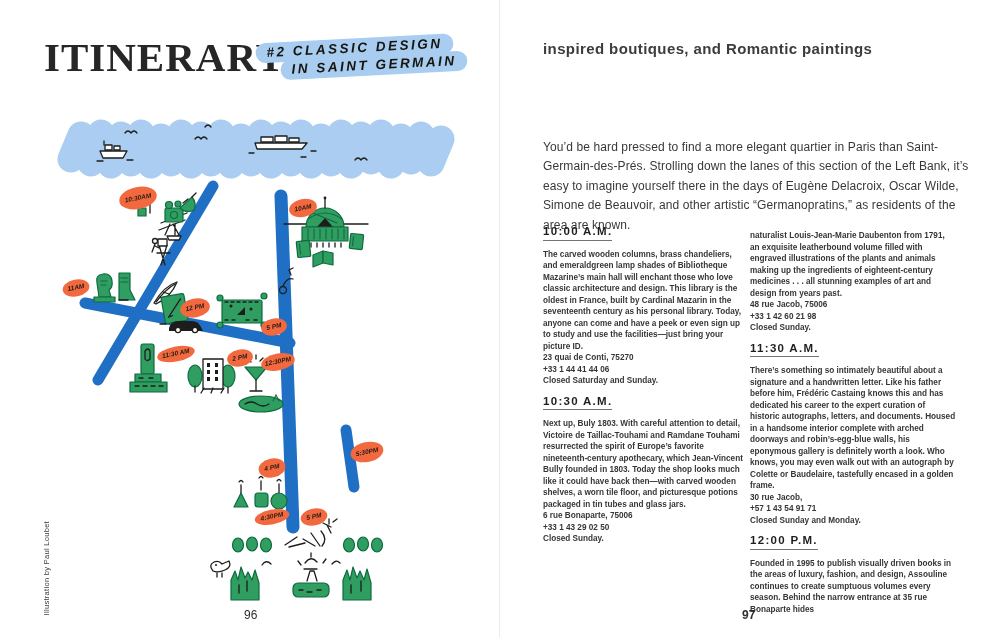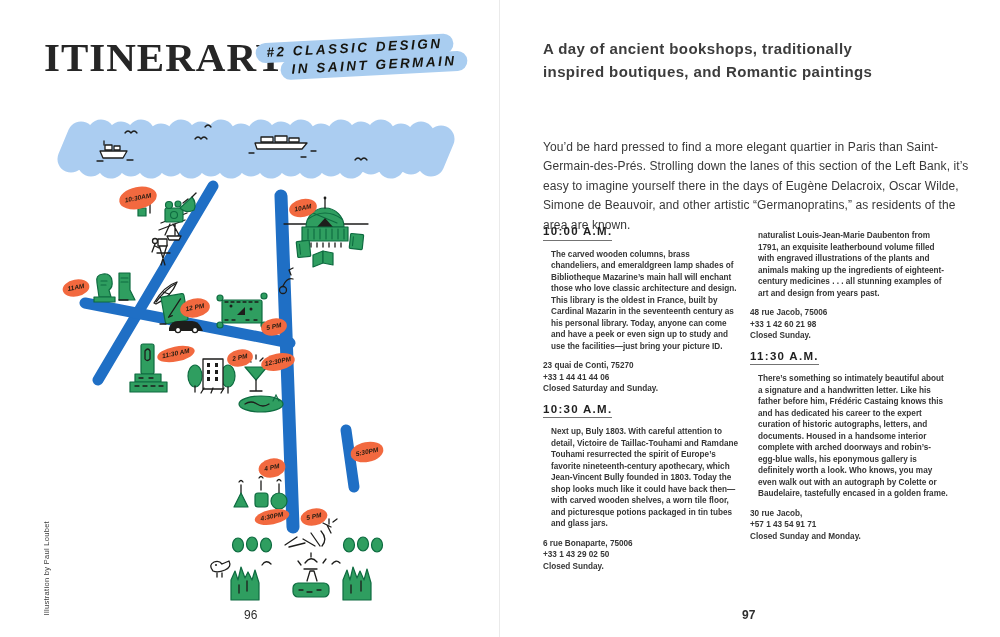--- a/index.html
+++ b/index.html
@@ -22,21 +22,21 @@
          line-height:1.62;color:#383838;letter-spacing:.1px;}
 
   
   .col{position:absolute;font-size:8.2px;font-weight:700;line-height:11.5px;
        letter-spacing:0;color:#363636;}
   .col-left{left:543px;top:226px;width:204px;}
   .col-right{left:750px;top:230px;width:206px;}
   .time{font-size:11.5px;font-weight:700;letter-spacing:1.3px;color:#1f1f1f;
         margin:9px 0 8px;width:max-content;border-bottom:1px solid #737373;padding-bottom:2px;}
   .time.first{margin-top:0;}
-  .body{margin:8px;}
+  .body{margin:0;}
   .detail{margin:0;}
 
   
   .pagenum{position:absolute;top:608px;font-size:12px;color:#2e2e2e;}
   .pagenum.left{left:244px;} .pagenum.right{left:742px;font-weight:bold;}
   .credit{position:absolute;left:42px;bottom:22px;font-size:7.5px;color:#3a3a3a;
           writing-mode:vertical-rl;transform:rotate(180deg);letter-spacing:.3px;}
 
   
   .map{position:absolute;left:55px;top:113px;width:410px;height:500px;}
@@ -59,21 +59,20 @@
 
 <div class="page">
   <div class="gutter"></div>
 
   <div class="title">ITINERARY:</div>
   <div class="badge-wrap">
     <span class="badge-line">#2 CLASSIC DESIGN</span>
     <span class="badge-line second">IN SAINT GERMAIN</span>
   </div>
   <div class="subtitle">
-    <span class="sub-line">A day of ancient bookshops, traditionally</span>
     <span class="sub-line">inspired boutiques, and Romantic paintings</span>
   </div>
   <p class="intro">You’d be hard pressed to find a more elegant quartier in Paris than Saint-Germain-des-Prés. Strolling down the lanes of this section of the Left Bank, it’s easy to imagine yourself there in the days of Eugène Delacroix, Oscar Wilde, Simone de Beauvoir, and other artistic “Germanopratins,” as residents of the area are known.</p>
 
   <div class="map">
     <svg viewBox="0 0 410 500" width="410" height="500">
 
       <path class="river" d="M16,46 L26,22 L36,50 L46,20 L56,52 L66,22 L76,50 L86,20 L96,52 L106,24 L116,50 L126,20 L136,52 L146,22 L156,50 L166,20 L176,52 L186,24 L196,50 L206,20 L216,52 L226,22 L236,50 L246,20 L256,52 L266,24 L276,50 L286,20 L296,52 L306,22 L316,48 L326,20 L336,52 L346,24 L356,48 L366,22 L376,50 L386,26"></path>
 
       <g>
@@ -310,18 +309,22 @@
       <div class="detail">+33 1 42 60 21 98</div>
       <div class="detail">Closed Sunday.</div>
     </div>
     <div>
       <div class="time">11:30 A.M.</div>
       <p class="body">There’s something so intimately beautiful about a signature and a handwritten letter. Like his father before him, Frédéric Castaing knows this and has dedicated his career to the expert curation of historic autographs, letters, and documents. Housed in a handsome interior complete with arched doorways and robin’s-egg-blue walls, his eponymous gallery is definitely worth a look. Who knows, you may even walk out with an autograph by Colette or Baudelaire, tastefully encased in a golden frame.</p>
       <div class="detail">30 rue Jacob,</div>
       <div class="detail">+57 1 43 54 91 71</div>
       <div class="detail">Closed Sunday and Monday.</div>
     </div>
+    <div>
+      <div class="time">12:00 P.M.</div>
+      <p class="body">Founded in 1995 to publish visually driven books in the areas of luxury, fashion, and design, Assouline continues to create sumptuous volumes every season. Behind the narrow entrance at 35 rue Bonaparte hides</p>
+    </div>
   </div>
 
   <div class="pagenum left">96</div>
   <div class="pagenum right">97</div>
   <div class="credit">Illustration by Paul Loubet</div>
 </div>
 
 </body></html>

